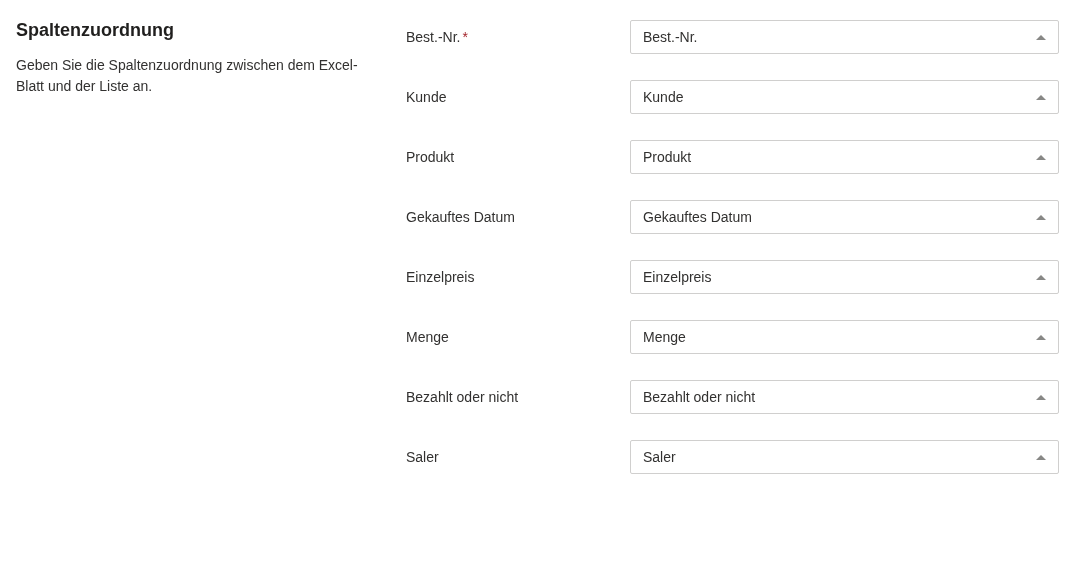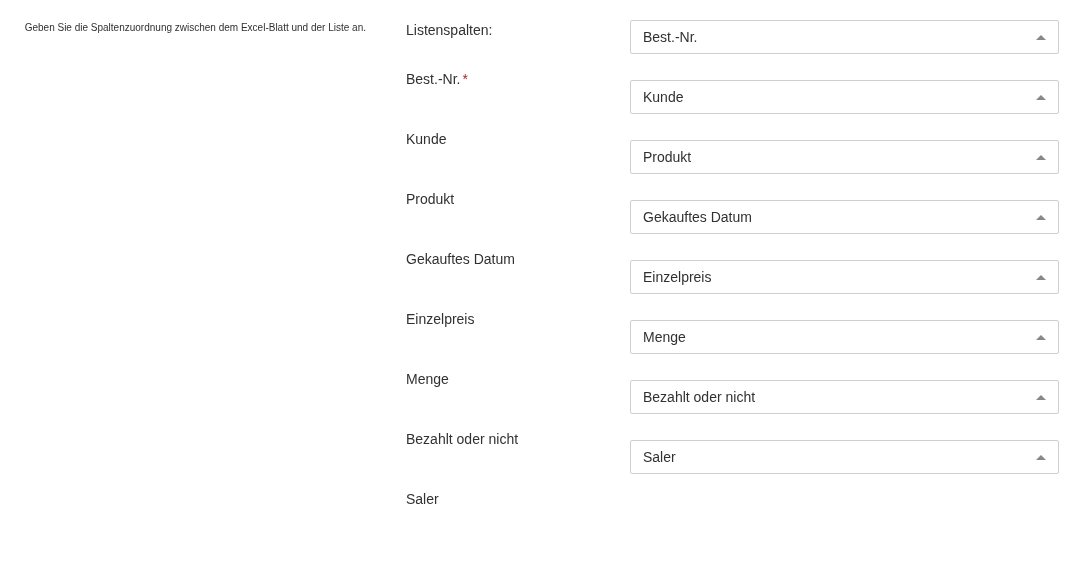--- a/index.html
+++ b/index.html
@@ -23,24 +23,23 @@
       width: 350px;
       flex-shrink: 0;
     }
     .section-title {
       font-size: 18px;
       font-weight: 700;
       color: #201f1e;
       margin-bottom: 14px;
     }
     .section-description {
-      font-size: 10px;
+      font-size: 14px;
       color: #323130;
       line-height: 1.5;
-      text-align: right;
     }
     .right-panel {
       flex: 1;
       display: flex;
       gap: 16px;
     }
     .list-columns-col {
       width: 208px;
       flex-shrink: 0;
     }
@@ -93,26 +92,26 @@
       border-bottom: 5px solid #888886;
       margin-left: 8px;
       flex-shrink: 0;
     }
   </style>
 </head>
 <body>
 
 <div class="container">
   <div class="left-panel">
+    <h2 class="section-title">Spaltenzuordnung</h2>
     <p class="section-description">Geben Sie die Spaltenzuordnung zwischen dem Excel-Blatt und der Liste an.</p>
   </div>
 
   <div class="right-panel">
     <div class="list-columns-col">
-      <div class="column-header">Listenspalten:</div>
 
       <div class="field-label">
         <span>Best.-Nr.</span>
           <span class="required-asterisk">*</span>
       </div>
       <div class="field-label">
         <span>Kunde</span>
       </div>
       <div class="field-label">
         <span>Produkt</span>

